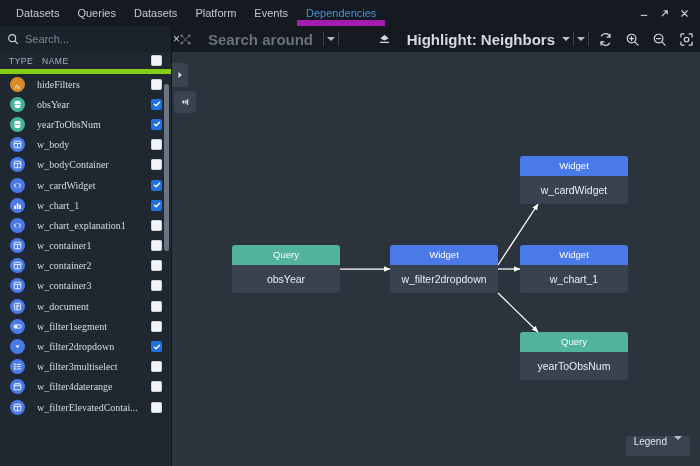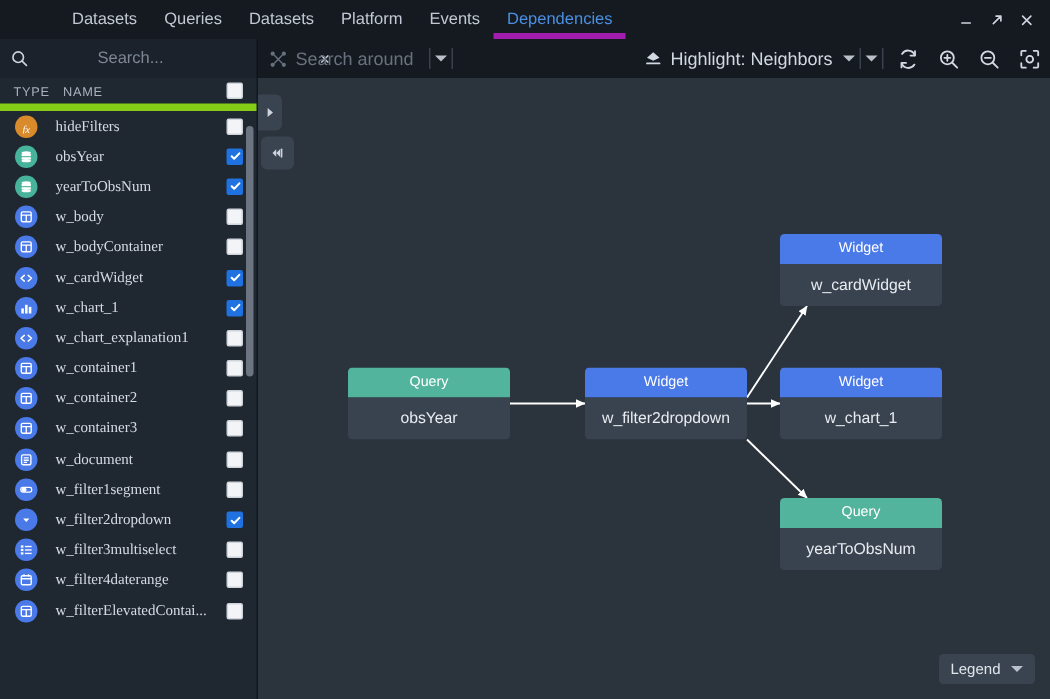--- a/index.html
+++ b/index.html
@@ -8,55 +8,55 @@
     background: #1b2027;
     font-family: "Liberation Sans", sans-serif;
     overflow: hidden;
   }
   #app { position: relative; width: 700px; height: 466px; }
 
   
   .titlebar {
     position: absolute; top: 0; left: 0; width: 700px; height: 26px;
     background: #151a21;
-    display: flex; align-items: flex-end; padding-left: 32px;
+    display: flex; align-items: flex-end;
   }
   .tabs { display: flex; align-items: flex-end; height: 26px; padding-left: 7px; }
   .tab {
     font-size: 11px; color: #c3c9d4; padding: 0 9px;
     height: 26px; line-height: 26px; white-space: nowrap;
     border-bottom: 2px solid transparent;
   }
-  .tab.active { color: #4a90e2; border-bottom: 4px solid #a21caf; }
+  .tab.active { color: #4a90e2; border-bottom: 6px solid #a21caf; }
   .wincontrols {
     position: absolute; right: 4px; top: 0; height: 26px;
     display: flex; align-items: center; gap: 9px; padding-right: 6px;
   }
   .wc { width: 11px; height: 11px; color: #cfd5de; display: block; }
 
   
   .toolbar {
     position: absolute; top: 26px; left: 0; width: 700px; height: 26px;
     background: #151a21; display: flex; align-items: center;
   }
   .searchbox {
     width: 172px; height: 26px; display: flex; align-items: center;
     padding: 0 7px; gap: 6px; background: #1b222b;
     border-right: 1px solid #0e1319;
   }
   .searchbox .sicon { width: 12px; height: 12px; color: #cdd3dc; flex: none; }
   .searchbox input {
     flex: 1; background: transparent; border: none; outline: none;
-    color: #d6dbe3; font-size: 11px; font-family: "Liberation Sans", sans-serif; margin-left: 40px;
+    color: #d6dbe3; font-size: 11px; font-family: "Liberation Sans", sans-serif;
   }
   .searchbox input::placeholder { color: #7e8794; }
   .xbtn { color: #cdd3dc; font-size: 12px; line-height: 1; flex: none; }
   .tb-item {
-    display: flex; align-items: center; gap: 5px; height: 26px;
-    padding: 0 7px; font-size: 12px; color: #d3d9e2; white-space: nowrap;
+    display: flex; align-items: center; gap: 16px; height: 26px;
+    padding: 0 7px; font-size: 15px; color: #d3d9e2; white-space: nowrap; font-weight: bold;
   }
   .tb-item.dim { color: #68717e; }
   .tb-item .gi { width: 13px; height: 13px; flex: none; }
   .caret { width: 0; height: 0; border-left: 4px solid transparent;
            border-right: 4px solid transparent; border-top: 4px solid #b9c0ca; }
   .vsep { width: 1px; height: 14px; background: #39414d; margin: 0 3px; }
   .icn-btn { width: 15px; height: 15px; color: #d3d9e2; margin: 0 6px; flex:none; }
   .spacer { flex: 1; }
 
   
@@ -134,21 +134,21 @@
   .node.query  .nhead { background: #52b49c; }
   .node .nbody {
     height: 28px; line-height: 28px; text-align: center;
     background: #39434f; color: #e8ecf1; font-size: 10.5px;
   }
   svg.edges { position: absolute; inset: 0; width: 528px; height: 414px; }
 
   .legend {
     position: absolute; right: 10px; bottom: 10px; height: 20px;
     background: #3a4450; border-radius: 3px;
-    display: flex; align-items: center; gap: 7px; padding: 0 8px;
+    display: flex; gap: 7px; padding: 0 8px;
   }
   .legend .lt { font-size: 10px; color: #dfe4eb; }
 </style>
 </head>
 <body>
 
 <div id="app">
 
   <div class="titlebar">
     <div class="tabs">

